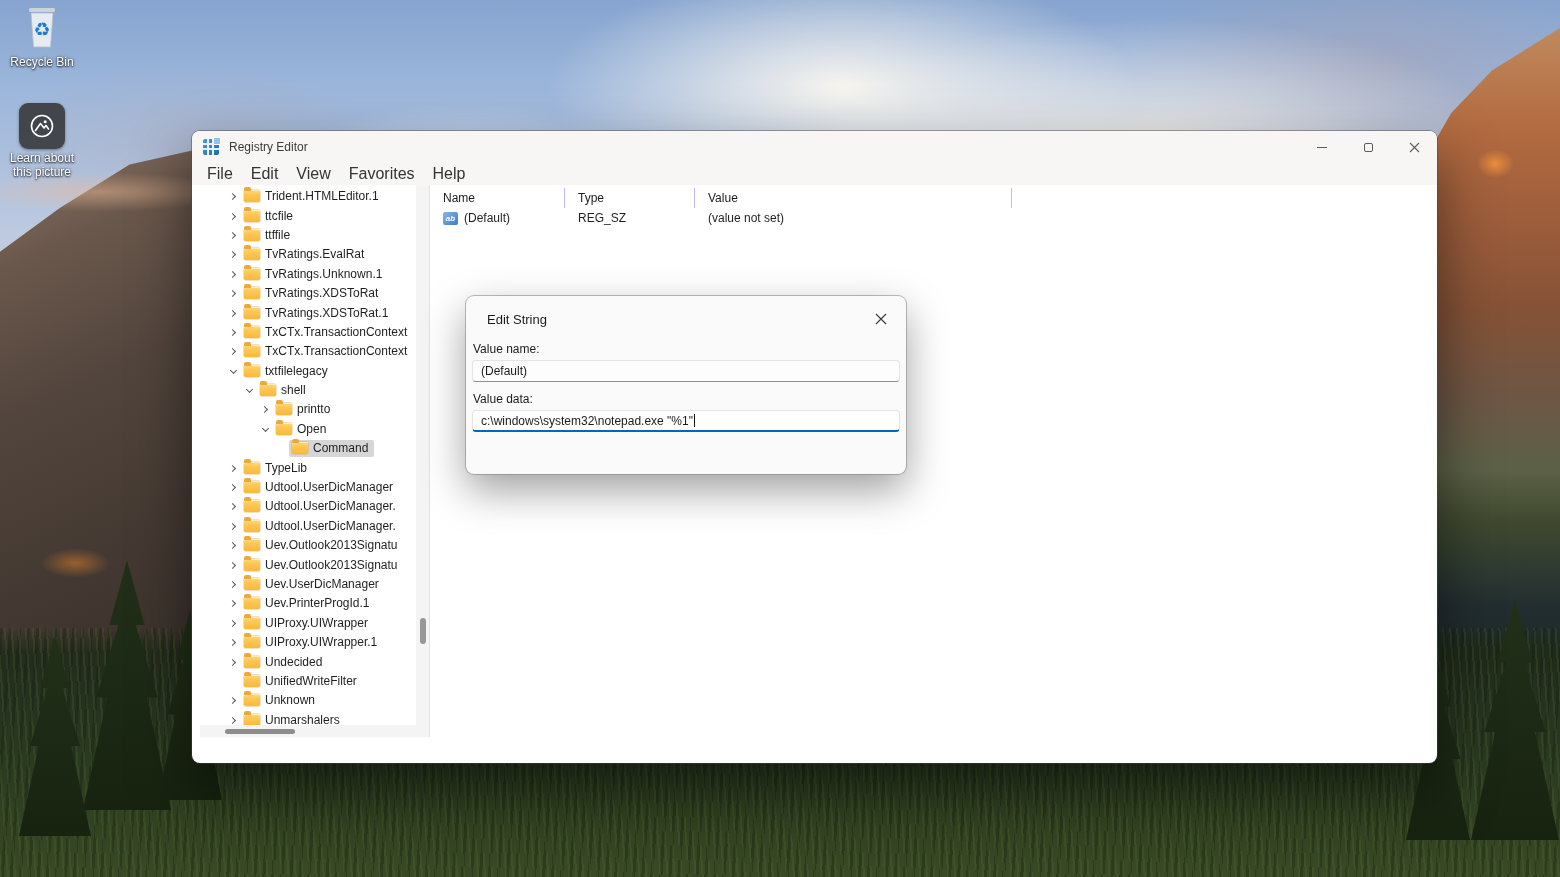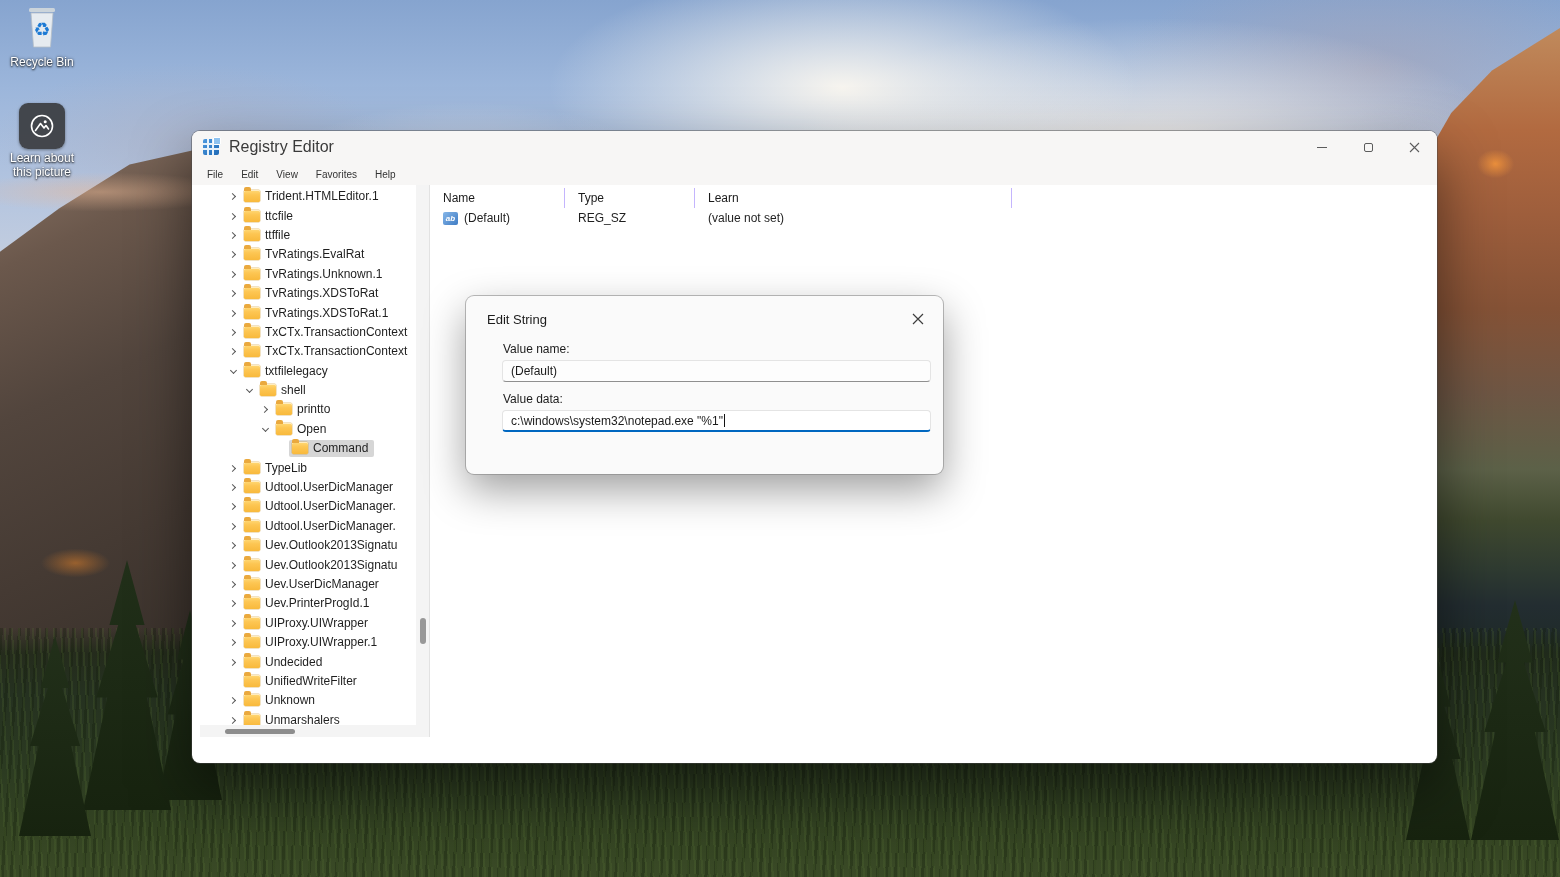--- a/index.html
+++ b/index.html
@@ -61,27 +61,27 @@
     background:#fff; border-radius:8px; overflow:hidden;
     box-shadow:0 0 0 1px rgba(70,70,70,.45), 0 26px 58px rgba(0,0,0,.5); }
   .titlebar { height:32px; background:#f7f6f5; display:flex; align-items:center; }
   .reg-ico { width:16px; height:16px; margin:0 10px 0 11px; border-radius:2px; position:relative; flex:none;
     background:
       linear-gradient(90deg, transparent 0 4.5px, #e8f2fb 4.5px 6px, transparent 6px 9.5px, #e8f2fb 9.5px 11px, transparent 11px),
       linear-gradient(180deg, transparent 0 4.5px, #e8f2fb 4.5px 6px, transparent 6px 9.5px, #e8f2fb 9.5px 11px, transparent 11px),
       linear-gradient(135deg,#4d9ae0,#1f6ab5); }
   .reg-ico::after { content:''; position:absolute; right:-2px; top:-2px; width:6px; height:6px;
     background:#8fc3f0; border:1px solid #fff; border-radius:1px; }
-  .title-text { font-size:16px; color:#3a3a3a; }
+  .title-text { font-size:12px; color:#3a3a3a; }
   .win-btns { margin-left:auto; display:flex; height:100%; }
   .wbtn { width:46px; height:100%; display:flex; align-items:center; justify-content:center; color:#5c5c5c; }
   .glyph-min { width:10px; height:1px; background:#5c5c5c; }
   .glyph-max { width:9px; height:9px; border:1px solid #5c5c5c; border-radius:2px; }
   .menubar { height:22px; background:#f7f6f5; display:flex; align-items:center; padding-left:6px; }
-  .menu-item { font-size:10px; color:#333; padding:0 9px; }
+  .menu-item { font-size:16px; color:#333; padding:0 9px; }
   .addressbar { height:24px; background:#fff; border-top:1px solid #ececec; border-bottom:1px solid #d6d6d6;
     display:flex; align-items:center; padding-left:8px; font-size:12px; color:#222; }
   .mainarea { position:relative; height:552px; background:#fff; display:flex;text-align:right; }
   .gutter { width:8px; flex:none; background:#fff; }
 
   
   .treepane { position:relative; width:229px; flex:none; overflow:hidden; padding-top:2px; }
   .trow { display:flex; align-items:center; height:19.4px; white-space:nowrap; }
   .tspacer { flex:none; }
   .chev { width:15px; height:19px; display:inline-flex; align-items:center; justify-content:center; flex:none; }
@@ -108,28 +108,28 @@
   .hcell { font-size:12px; color:#1a1a1a; padding-left:13px; height:20px; display:flex; align-items:center;
     border-right:1px solid #c4b5fd; }
   .hcell.last { border-right:none; }
   .lcell { font-size:12px; color:#1f1f1f; padding-left:13px; display:flex; align-items:center; white-space:nowrap; }
   .regsz { width:15px; height:13px; border-radius:2px; margin-right:6px; flex:none;
     background:linear-gradient(135deg,#85b6e8 0%,#3f7cc4 100%); color:#fff;
     font-size:8px; font-weight:bold; font-style:italic; display:inline-flex; align-items:center; justify-content:center; }
   .regsz::after { content:'ab'; }
 
   
-  #dialog { position:absolute; left:466px; top:296px; width:477px; height:178px; z-index:20;
+  #dialog { position:absolute; left:466px; top:296px; width:440px; height:178px; z-index:20;
     background:#fafafa; border-radius:8px;
     box-shadow:0 0 0 1px rgba(130,130,130,.55), 0 16px 42px rgba(0,0,0,.38); }
   .dlg-head { display:flex; align-items:center; padding:12px 14px 0 21px; }
   .dlg-title { font-size:13px; color:#1b1b1b; }
   .dlg-close { margin-left:auto; color:#404040; display:flex; align-items:center; justify-content:center;
     width:22px; height:22px; }
-  .dlg-body { padding:0 12px;margin-left:24px; }
+  .dlg-body { padding:0 6px; }
   .fld-label { font-size:12px; color:#1b1b1b; margin:10px 0 4px 1px; }
   .fld-label.first { margin-top:12px; }
   .fld { height:22px; border-radius:4px; font-size:12px; color:#1b1b1b; display:flex; align-items:center;
     padding:0 8px; }
   .fld.name { background:#fdfdfd; border:1px solid #e4e4e4; border-bottom:1px solid #8f8f8f; }
   .fld.data { background:#fff; border:1px solid #e4e4e4; border-bottom:2px solid #0067c0; }
   .caret { display:inline-block; width:1px; height:13px; background:#111; margin-left:1px; }
   .dlg-btns { display:flex; justify-content:flex-end; gap:10px; padding:14px 9px 0 0; }
   .btn { height:24px; border-radius:4px; background:#fdfdfd; font-size:12px; color:#1a1a1a;
     display:flex; align-items:center; justify-content:center; }
@@ -488,21 +488,21 @@
           </div>
         <div class="htrack">
             <div class="hthumb"></div>
           </div>
       </div>
       <div class="pane-divider"></div>
       <div class="listpane">
         <div class="lheader" id="list-header">
             <div class="hcell">Name</div>
             <div class="hcell">Type</div>
-            <div class="hcell">Learn</div>
+            <div class="hcell">Value</div>
             <div class="hcell last"></div>
           </div>
         <div id="list-rows">
             <div class="lrow">
               <div class="lcell">
                 <span class="regsz"></span>
                 <span>(Default)</span>
               </div>
               <div class="lcell">REG_SZ</div>
               <div class="lcell">(value not set)</div>

